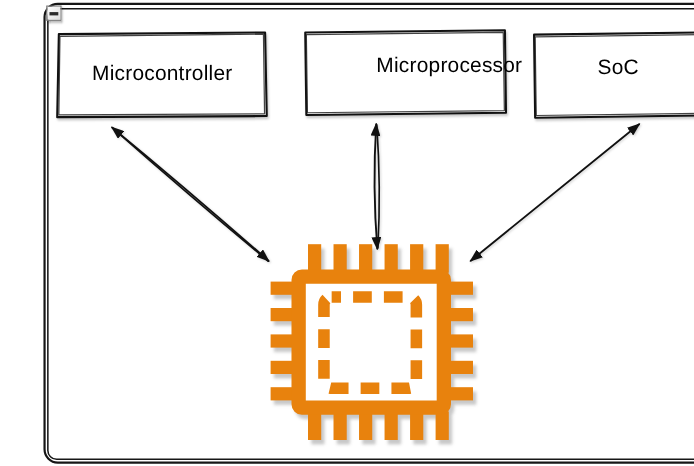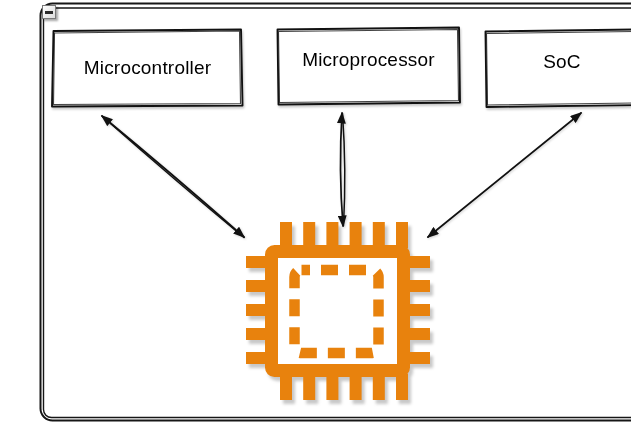--- a/index.html
+++ b/index.html
@@ -65,21 +65,21 @@
     position: absolute;
     display: flex;
     align-items: center;
     justify-content: center;
     color: #000000;
     font-size: 19px;
     letter-spacing: 0.2px;
     pointer-events: none;
   }
   #label-microcontroller { left: 21px;  top: 30px; width: 189px; height: 76px; }
-  #label-microprocessor  { left: 245px; top: 28px; width: 183px; height: 64px; }
+  #label-microprocessor  { left: 245px; top: 28px; width: 183px; height: 64px; padding-left: 40px; }
   #label-soc             { left: 453px; top: 30px; width: 154px; height: 63px; }
   #collapse-btn {
     position: absolute;
     left: 10px; top: 5px;
     width: 14px; height: 14px;
     box-sizing: border-box;
     background: linear-gradient(135deg, #ffffff 0%, #dcdcdc 100%);
     border: 1px solid #787878;
     box-shadow: 1.5px 1.5px 2px rgba(0,0,0,0.35);
     display: flex;

